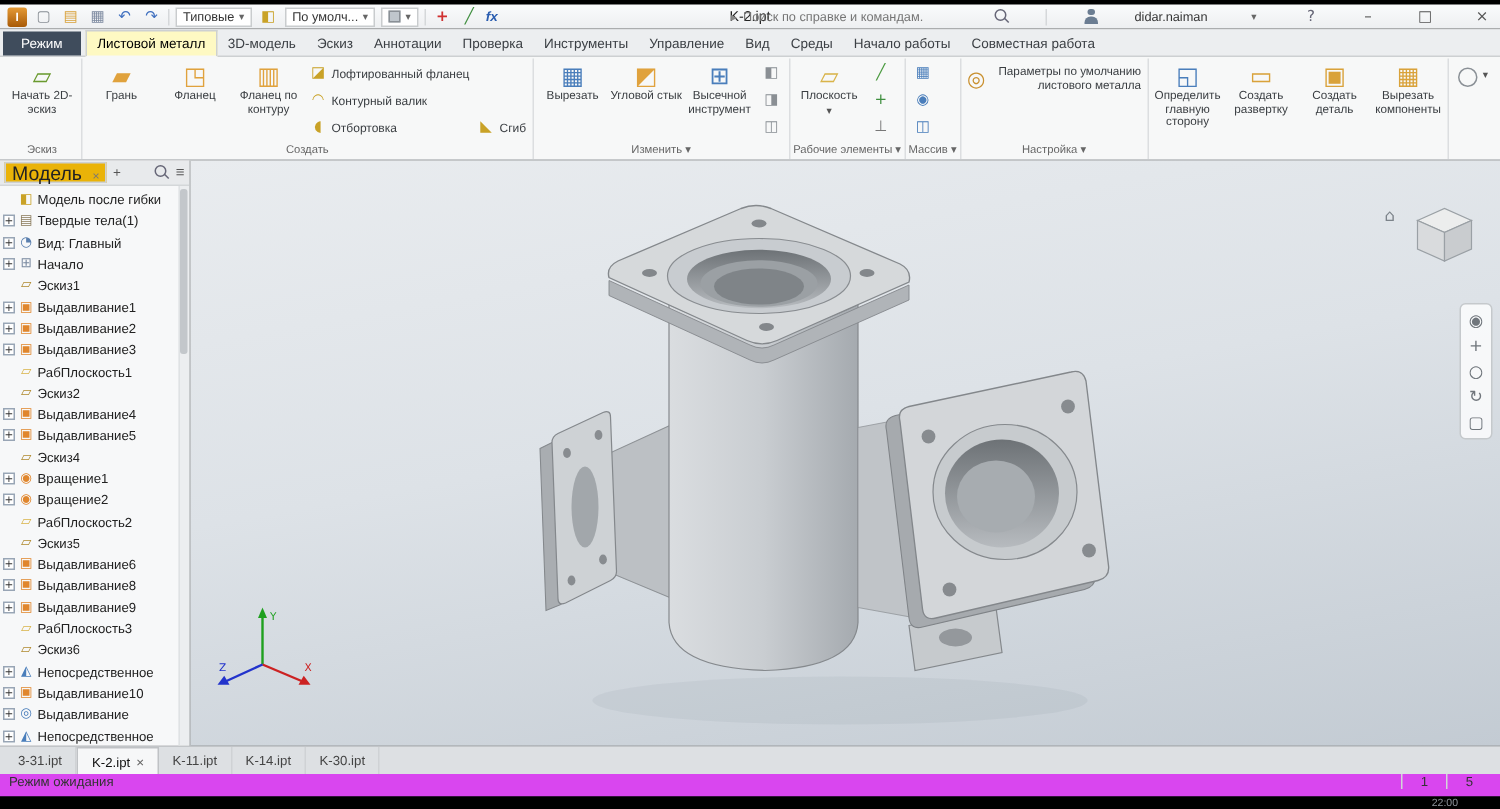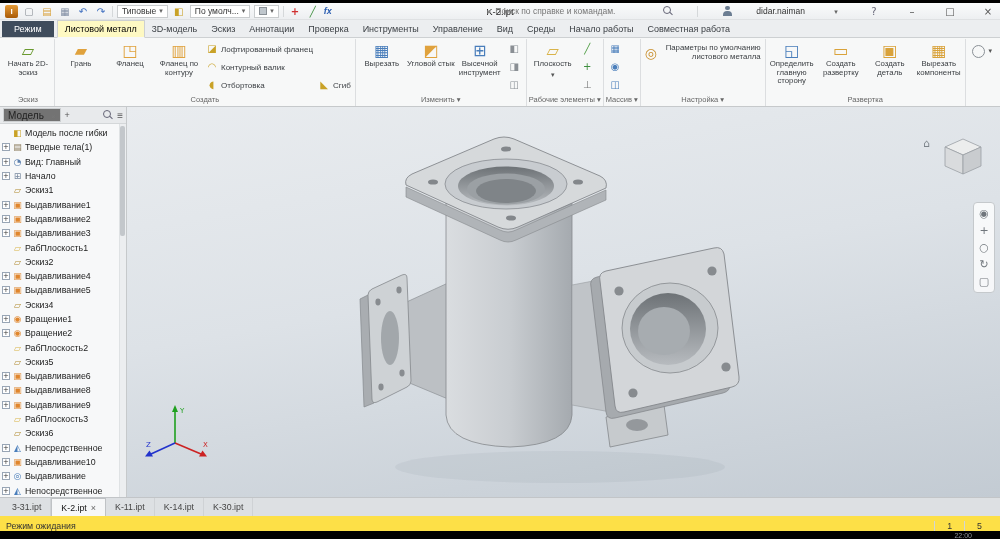--- a/index.html
+++ b/index.html
@@ -85,22 +85,22 @@
   .opt-circle{width:13px;height:13px;border:1.2px solid #8a9096;border-radius:50%}
 
   
   .main{flex:1;display:flex;min-height:0}
 
   
   .browser{width:127px;min-width:127px;background:#f3f4f5;border-right:1px solid #c6c9cb;
     display:flex;flex-direction:column}
   .bheader{height:17px;display:flex;align-items:center;background:#e8eaec;
     border-bottom:1px solid #d4d7d9;padding:0 3px;gap:4px}
-  .btab{display:flex;align-items:center;gap:7px;background:#737373;border:1px solid #cdd0d2;
-    height:14px;padding:0 4px;font-size:10px;color:#222}
+  .btab{display:flex;align-items:center;gap:7px;background:#eab308;border:1px solid #cdd0d2;
+    height:14px;padding:0 4px;font-size:13px;color:#222}
   .btab .x::before{content:"×";color:#777;font-size:8px}
   .bh-plus::before{content:"+";color:#555;font-size:9px}
   .bh-menu::before{content:"≡";color:#555;font-size:10px}
   .bh-spacer{flex:1}
   .tree{flex:1;position:relative;overflow:hidden;background:#f7f8f9;padding:2px 8px 0 2px}
   .tree-row{display:flex;align-items:center;height:14.3px;gap:2px;white-space:nowrap}
   .expander{width:8px;height:8px;border:1px solid #98a5b5;background:#fff;font-size:7px;
     line-height:6px;text-align:center;color:#333;flex:none}
   .expander:empty{border-color:transparent;background:transparent}
   .tree-icon{width:11px;font-size:9px;text-align:center;flex:none}
@@ -121,21 +121,21 @@
 
   
   .filetabs{height:19px;background:#dde0e3;border-top:1px solid #c2c5c8;display:flex;align-items:stretch;padding-left:3px}
   .ftab{display:flex;align-items:center;gap:4px;padding:0 9px;font-size:8.8px;color:#444;
     border-right:1px solid #cfd2d5}
   .ftab.active{background:#f6f7f8;border:1px solid #bfc2c5;border-bottom:none;color:#111}
   .ftab .close{color:#666;font-size:9px}
   .ftab .close:empty{display:none}
 
   
-  .statusbar{height:15px;background:#fde047;display:flex;align-items:flex-end;padding:0 6px;font-size:8.8px;color:#333}
+  .statusbar{height:15px;background:#d946ef;display:flex;align-items:flex-start;padding:0 6px;font-size:8.8px;color:#333}
   .sb-right{margin-left:auto;display:flex;align-items:center}
   .sb-cell{padding:0 12px;border-left:1px solid #d2d5d7}
 </style>
 </head>
 <body>
 
 <div class="frame">
   <div class="topstrip"></div>
 
   <div class="titlebar">
@@ -325,21 +325,20 @@
             <div class="bigbtn">
             <span class="bicon" style="color: rgb(217, 162, 58);">▣</span>
             <span class="blabel">Создать деталь</span>
           </div>
             <div class="bigbtn">
             <span class="bicon" style="color: rgb(217, 162, 58);">▦</span>
             <span class="blabel">Вырезать компоненты</span>
           </div>
           </div>
       </div>
-      <div class="plabel">Развертка</div>
     </div>
 
     <div class="ribbon-end">
       <span class="opt-circle"></span>
       <span class="chev"></span>
     </div>
   </div>
 
   <div class="main">
 

